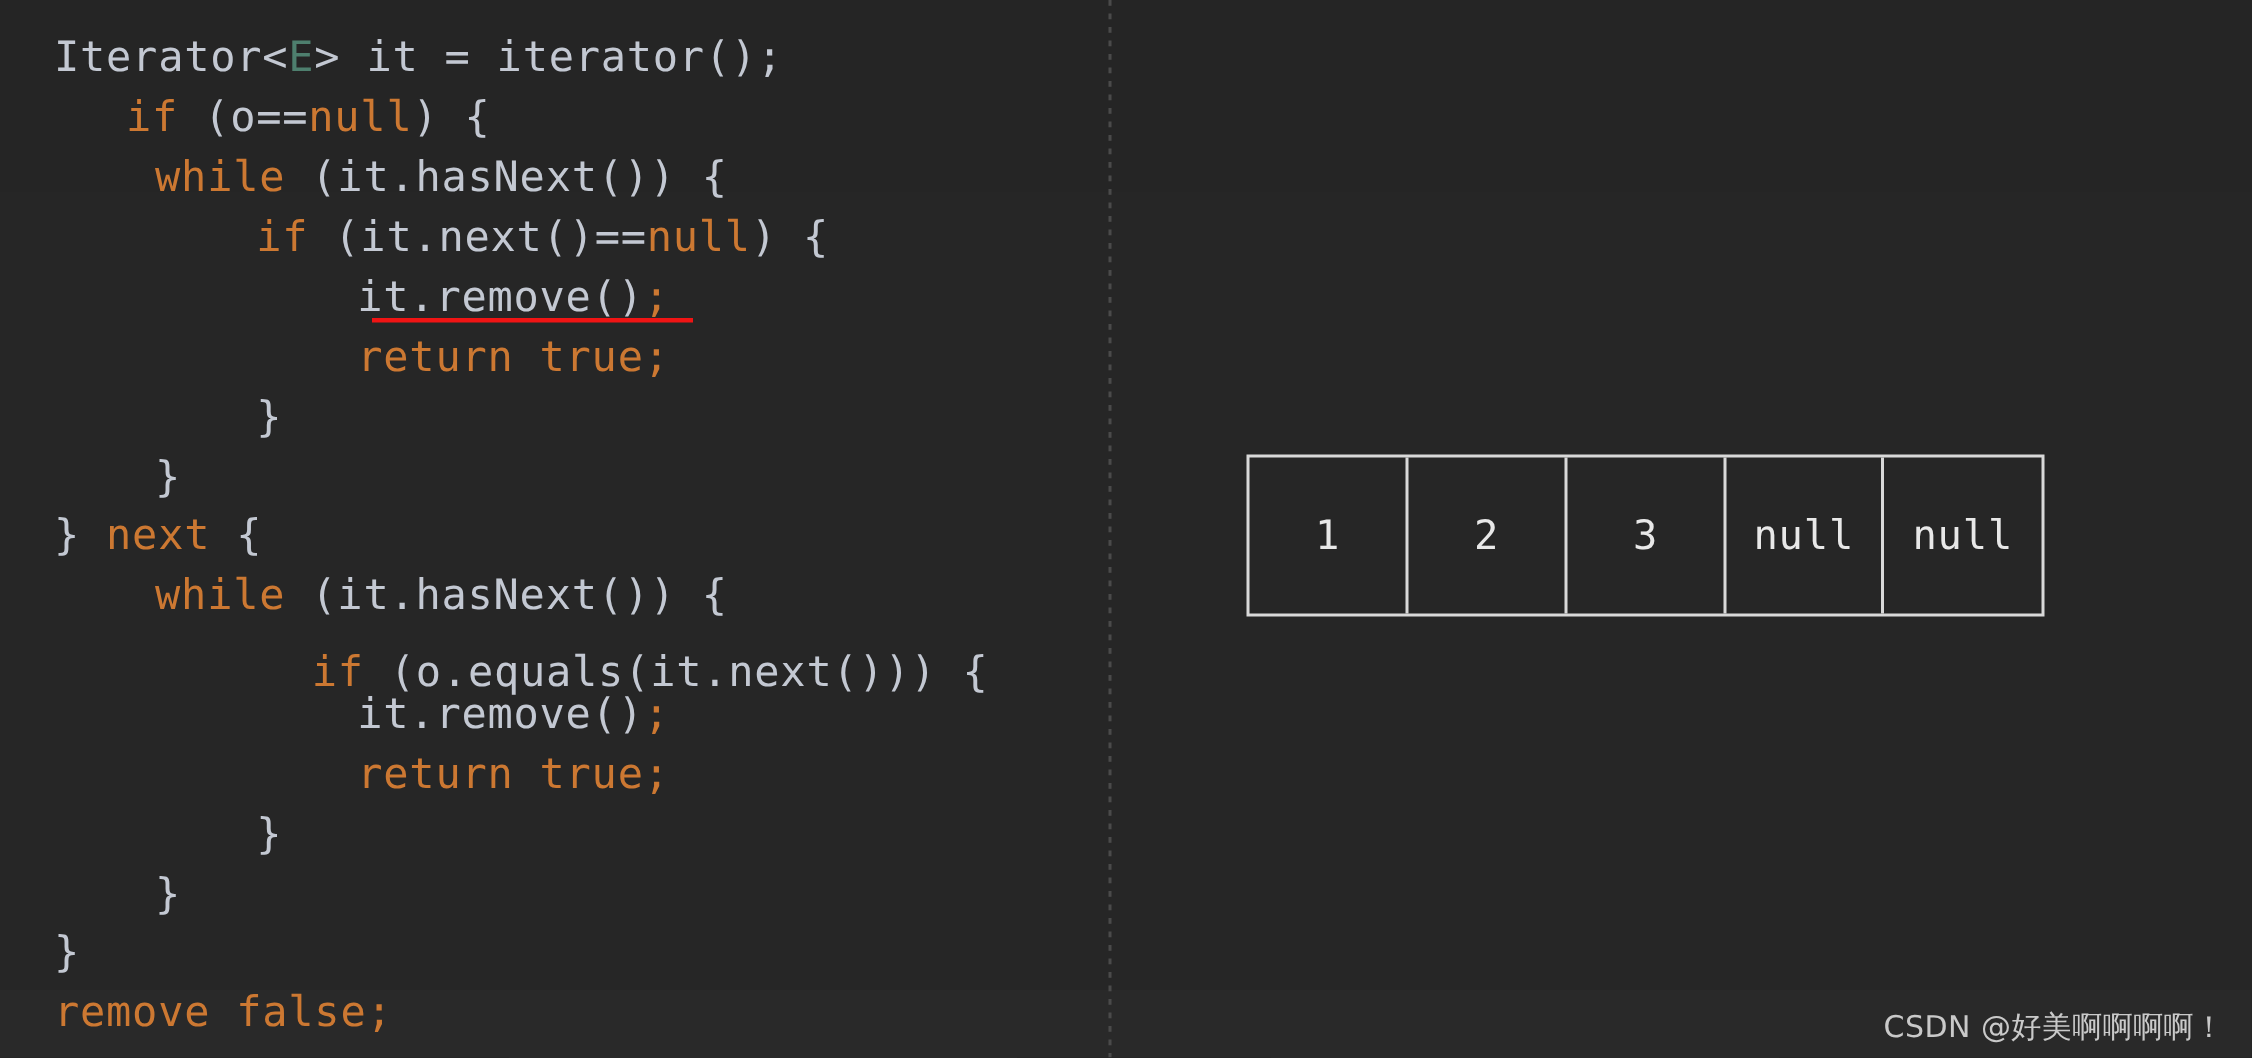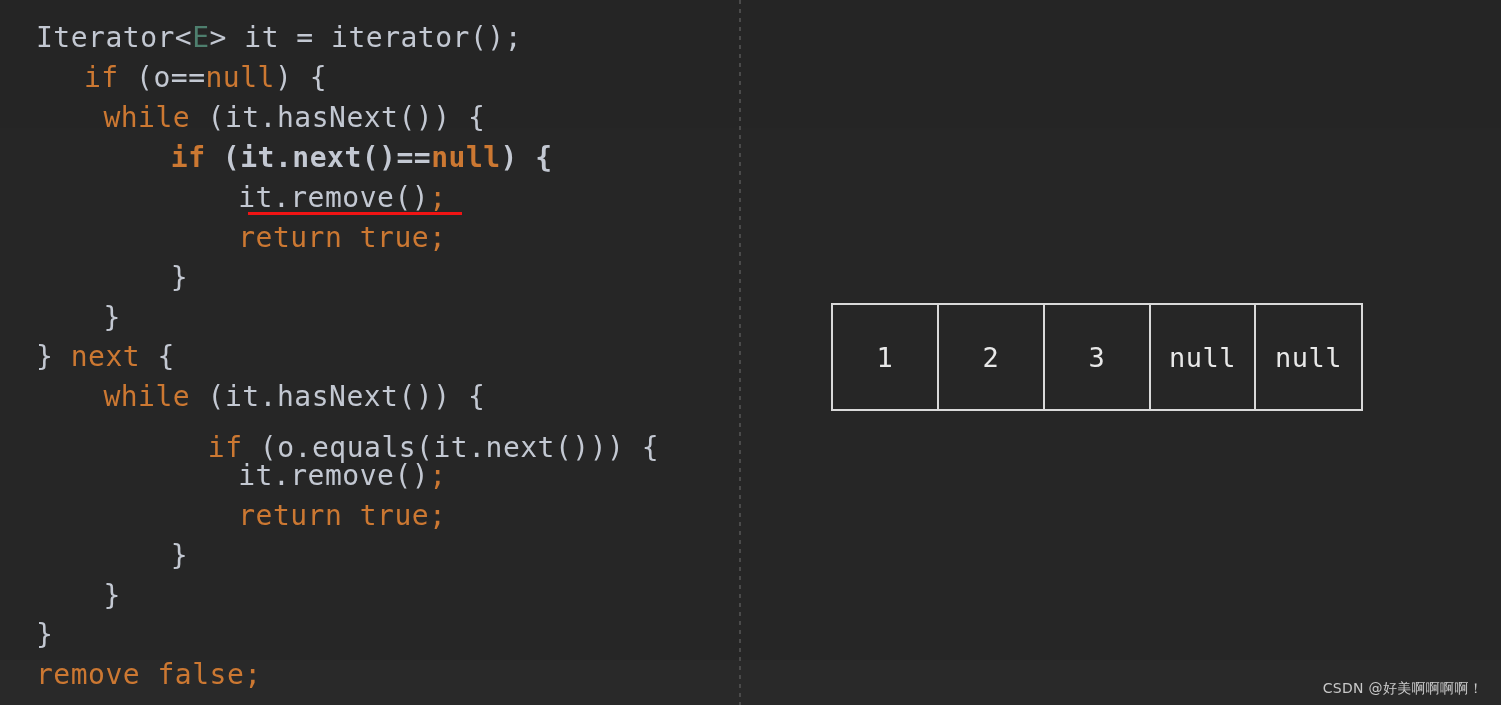--- a/index.html
+++ b/index.html
@@ -110,41 +110,41 @@
   .array-cell.w-wide   { width: 106px; }
   .array-cell.w-narrow { width: 105px; }
   .array-cell:last-child { border-right: none; }
 
   
   #watermark {
     position: absolute;
     right: 18px;
     bottom: 7px;
     font-family: "DejaVu Sans", "Liberation Sans", sans-serif;
-    font-size: 14px;
+    font-size: 20px;
     color: #c9c9c9;
     white-space: nowrap;
     letter-spacing: 0.3px;
   }
 </style>
 </head>
 <body>
 
 <div id="stage">
 
   <div class="band b1"></div>
   <div class="band b2"></div>
   <div class="band b3"></div>
 
   <div id="code-pane">
     <div id="code-lines">
         <div class="code-line" style="top: 18px; left: 36px;"><span class="pln">Iterator&lt;</span><span class="typ">E</span><span class="pln">&gt; it = iterator();</span></div>
         <div class="code-line" style="top: 58px; left: 40px; margin-left: 44px;"><span class="kw">if</span><span class="pln"> (o</span><span class="op">==</span><span class="kw">null</span><span class="pln">) {</span></div>
         <div class="code-line" style="top: 98px; left: 103.4px;"><span class="kw">while</span><span class="pln"> (it.hasNext()) {</span></div>
-        <div class="code-line" style="top: 138px; left: 170.8px; font-weight: bold;"><span class="kw">if</span><span class="pln"> (it.next()</span><span class="op">==</span><span class="kw">null</span><span class="pln">) {</span></div>
+        <div class="code-line" style="top: 138px; left: 170.8px;"><span class="kw">if</span><span class="pln"> (it.next()</span><span class="op">==</span><span class="kw">null</span><span class="pln">) {</span></div>
         <div class="code-line" style="top: 178px; left: 238.2px;"><span class="pln">it.remove()</span><span class="semi">;</span></div>
         <div class="code-line" style="top: 218px; left: 238.2px;"><span class="kw">return true;</span></div>
         <div class="code-line" style="top: 258px; left: 170.8px;"><span class="pln">}</span></div>
         <div class="code-line" style="top: 298px; left: 103.4px;"><span class="pln">}</span></div>
         <div class="code-line" style="top: 337px; left: 36px;"><span class="pln">} </span><span class="kw">next</span><span class="pln"> {</span></div>
         <div class="code-line" style="top: 377px; left: 103.4px;"><span class="kw">while</span><span class="pln"> (it.hasNext()) {</span></div>
         <div class="code-line" style="top: 428px; left: 170.8px; margin-left: 37px;"><span class="kw">if</span><span class="pln"> (o.equals(it.next())) {</span></div>
         <div class="code-line" style="top: 456px; left: 238.2px;"><span class="pln">it.remove()</span><span class="semi">;</span></div>
         <div class="code-line" style="top: 496px; left: 238.2px;"><span class="kw">return true;</span></div>
         <div class="code-line" style="top: 536px; left: 170.8px;"><span class="pln">}</span></div>

